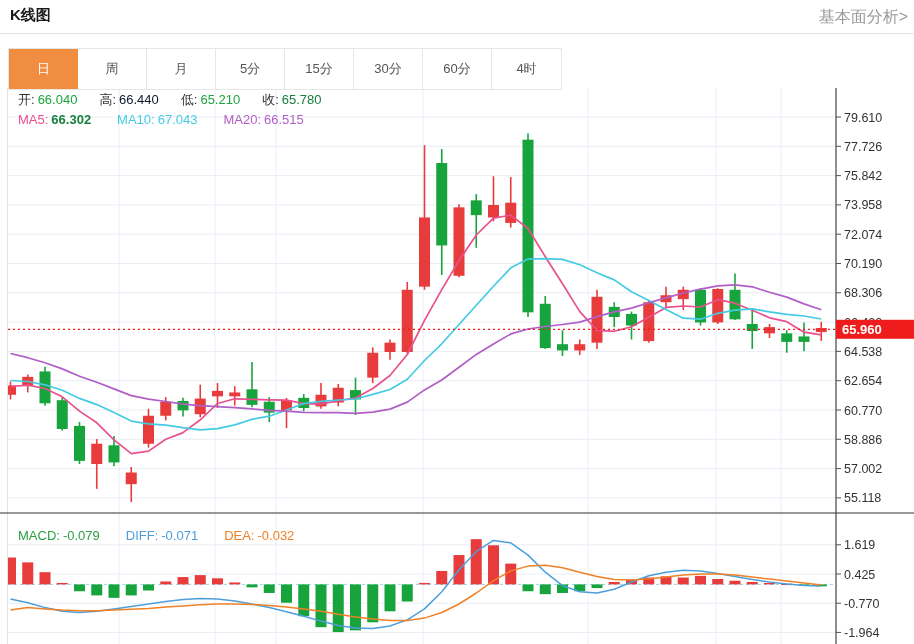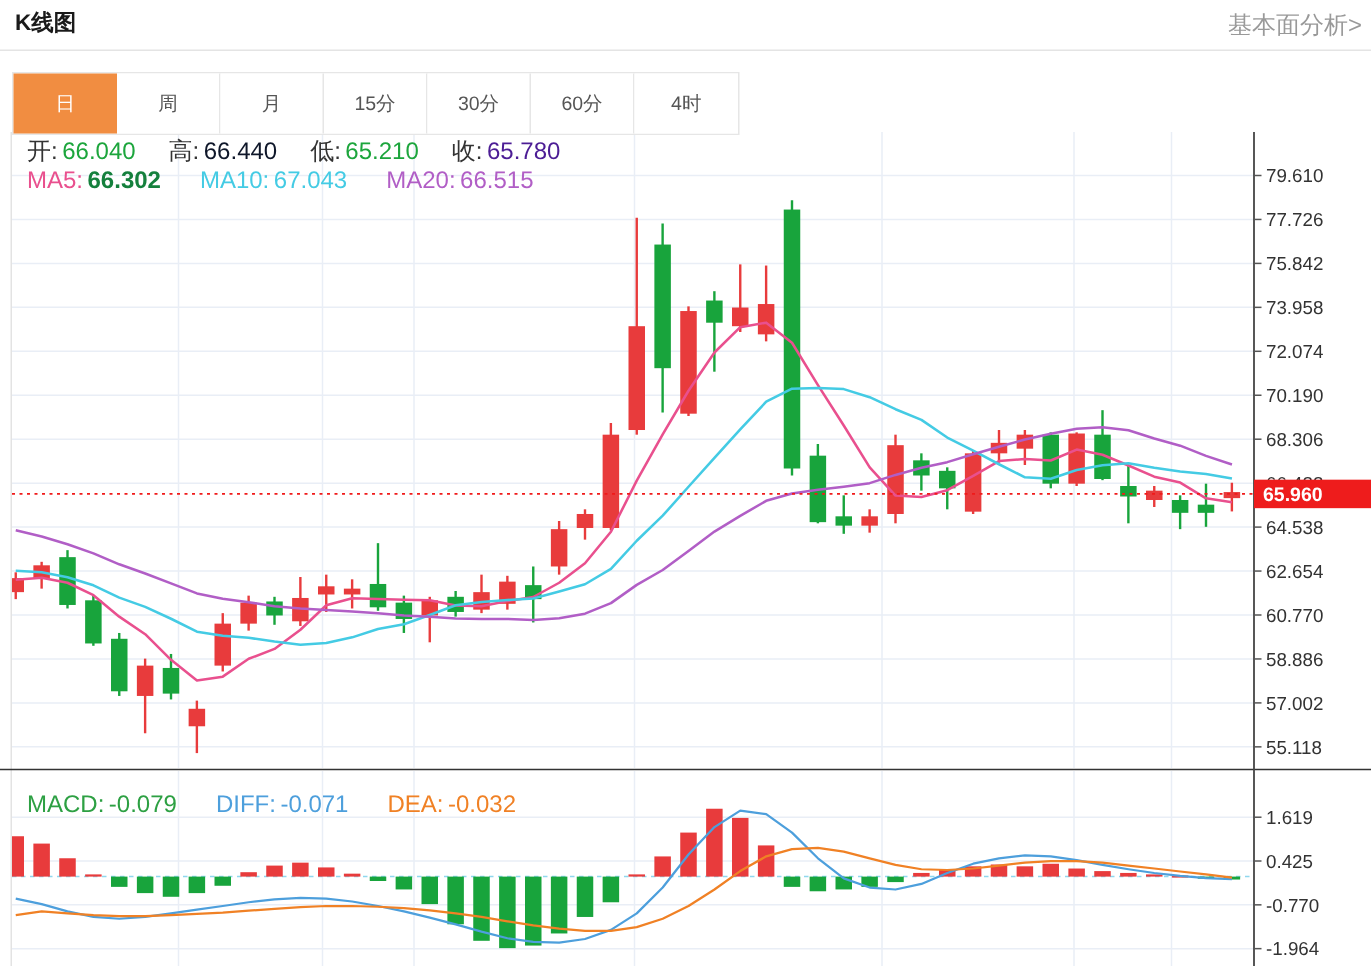--- a/index.html
+++ b/index.html
@@ -8,21 +8,21 @@
   #chart{position:absolute;left:0;top:0}
   .title{position:absolute;left:10px;top:6px;font-size:15px;font-weight:bold;color:#1a1a1a}
   .toplink{position:absolute;right:6px;top:7px;font-size:16px;color:#999;cursor:pointer}
   .hr{position:absolute;left:0;top:33px;width:914px;height:1px;background:#e4e4e4}
   .tabbar{position:absolute;left:8px;top:48px;height:40px;display:flex;background:#fff;
           border:1px solid #e6e6e6;box-sizing:content-box}
   .tab{width:69px;height:40px;line-height:40px;text-align:center;font-size:13px;color:#555;
        border-right:1px solid #e6e6e6;cursor:pointer;box-sizing:border-box;background:#fff}
   .tab:last-child{border-right:none}
   .tab.active{background:#f18d41;color:#fff;border-right:none}
-  .row{position:absolute;display:flex;gap:22px;font-size:16px;white-space:nowrap}
+  .row{position:absolute;display:flex;gap:22px;font-size:13px;white-space:nowrap}
   #ohlc{left:18px;top:91px}
   #ma{left:18px;top:112px;gap:26px}
   #macdrow{left:18px;top:528px;gap:26px}
   .val{margin-left:3px}
 </style>
 </head>
 <body>
 
 <svg id="chart" width="914" height="644">
     <clipPath id="clipMain">
@@ -265,30 +265,31 @@
     <text x="842" y="334.0848000000001" font-size="13" font-weight="bold" fill="#fff" font-family="Liberation Sans, DejaVu Sans, sans-serif">65.960</text>
   </svg>
 
 <div class="title">K线图</div>
 <div class="toplink">基本面分析&gt;</div>
 <div class="hr"></div>
 <div class="tabbar">
     <div class="tab active">日</div>
     <div class="tab">周</div>
     <div class="tab">月</div>
+    <div class="tab">5分</div>
     <div class="tab">15分</div>
     <div class="tab">30分</div>
     <div class="tab">60分</div>
     <div class="tab">4时</div>
   </div>
 <div class="row" id="ohlc">
     <span><span style="color: rgb(51, 51, 51);">开:</span><span class="val" style="color: rgb(28, 165, 60);">66.040</span></span>
     <span><span style="color: rgb(51, 51, 51);">高:</span><span class="val" style="color: #0f172a; text-align: right;">66.440</span></span>
     <span><span style="color: rgb(51, 51, 51);">低:</span><span class="val" style="color: rgb(28, 165, 60); margin-top: 12px;">65.210</span></span>
-    <span><span style="color: rgb(51, 51, 51);">收:</span><span class="val" style="color: #4c1d95; text-align: right;">65.780</span></span>
+    <span><span style="color: rgb(51, 51, 51);">收:</span><span class="val" style="color: #15803d; text-align: right;">65.780</span></span>
   </div>
 <div class="row" id="ma">
     <span><span style="color: rgb(233, 80, 142);">MA5:</span><span class="val" style="color: #15803d; font-weight: bold;">66.302</span></span>
     <span><span style="color: rgb(68, 203, 228);">MA10:</span><span class="val" style="color: rgb(68, 203, 228);">67.043</span></span>
     <span><span style="color: rgb(177, 94, 198);">MA20:</span><span class="val" style="color: rgb(177, 94, 198); text-align: right;">66.515</span></span>
   </div>
 <div class="row" id="macdrow">
     <span><span style="color: rgb(45, 160, 67);">MACD:</span><span class="val" style="color: rgb(45, 160, 67);">-0.079</span></span>
     <span><span style="color: rgb(77, 159, 220); text-align: right;">DIFF:</span><span class="val" style="color: rgb(77, 159, 220);">-0.071</span></span>
     <span><span style="color: rgb(240, 129, 37);">DEA:</span><span class="val" style="color: rgb(240, 129, 37);">-0.032</span></span>

